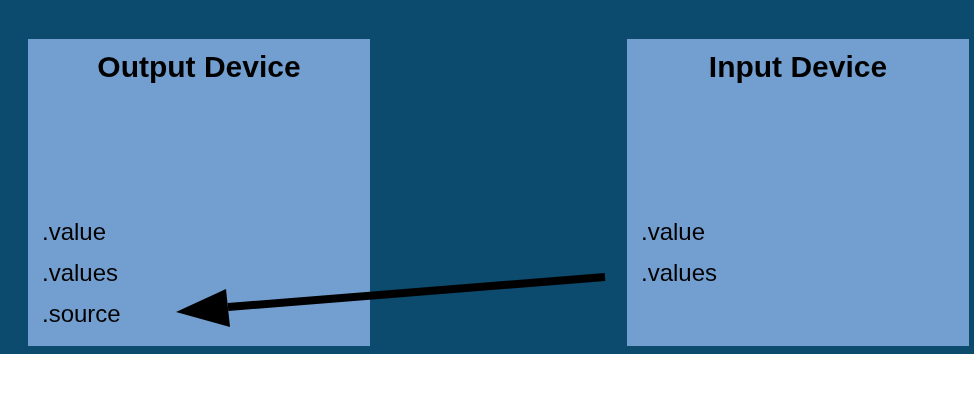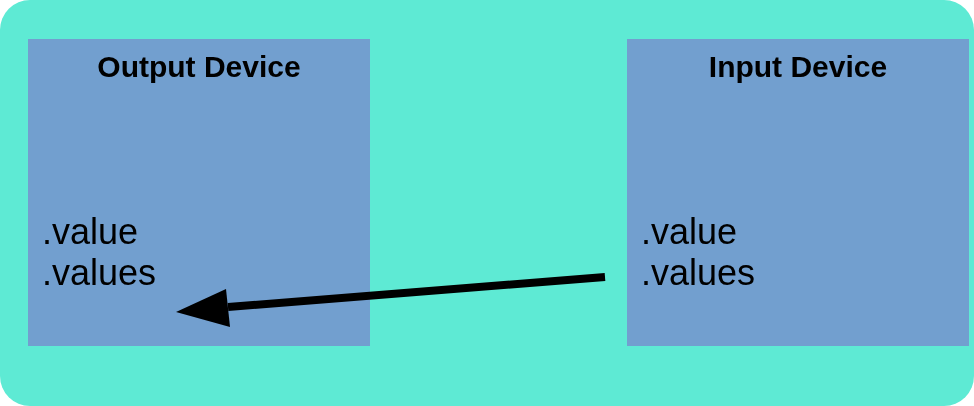--- a/index.html
+++ b/index.html
@@ -4,24 +4,23 @@
 <style>
   html, body {
     margin: 0;
     padding: 0;
     background: #ffffff;
     font-family: "Liberation Sans", sans-serif;
   }
   .canvas {
     position: relative;
     width: 974px;
-    height: 406px;
-    background: #5eead4;
+    height: 354px;
+    background: #0c4a6e;
     overflow: hidden;
-    border-radius: 30px;
   }
   .device-box {
     position: absolute;
     top: 39px;
     width: 342px;
     height: 307px;
     background: #729fcf;
   }
   .device-box.left  { left: 28px; }
   .device-box.right { left: 599px; margin-left: 28px; }
@@ -32,21 +31,21 @@
     font-size: 30px;
     font-weight: bold;
     color: #000000;
     line-height: 36px;
   }
   .member-list {
     position: absolute;
     top: 172px;
     left: 14px;
     right: 8px;
-    font-size: 36px;
+    font-size: 24px;
     line-height: 41px;
     color: #000000;
   }
   .member-list .member {
     display: block;
     white-space: nowrap;
   }
   .arrow-layer {
     position: absolute;
     left: 0;
@@ -59,20 +58,21 @@
 </head>
 <body>
 
 <div class="canvas">
 
   <div class="device-box left">
     <div class="device-title">Output Device</div>
     <div class="member-list">
       <span class="member">.value</span>
       <span class="member">.values</span>
+      <span class="member">.source</span>
     </div>
   </div>
 
   <div class="device-box right">
     <div class="device-title">Input Device</div>
     <div class="member-list">
       <span class="member">.value</span>
       <span class="member">.values</span>
     </div>
   </div>

